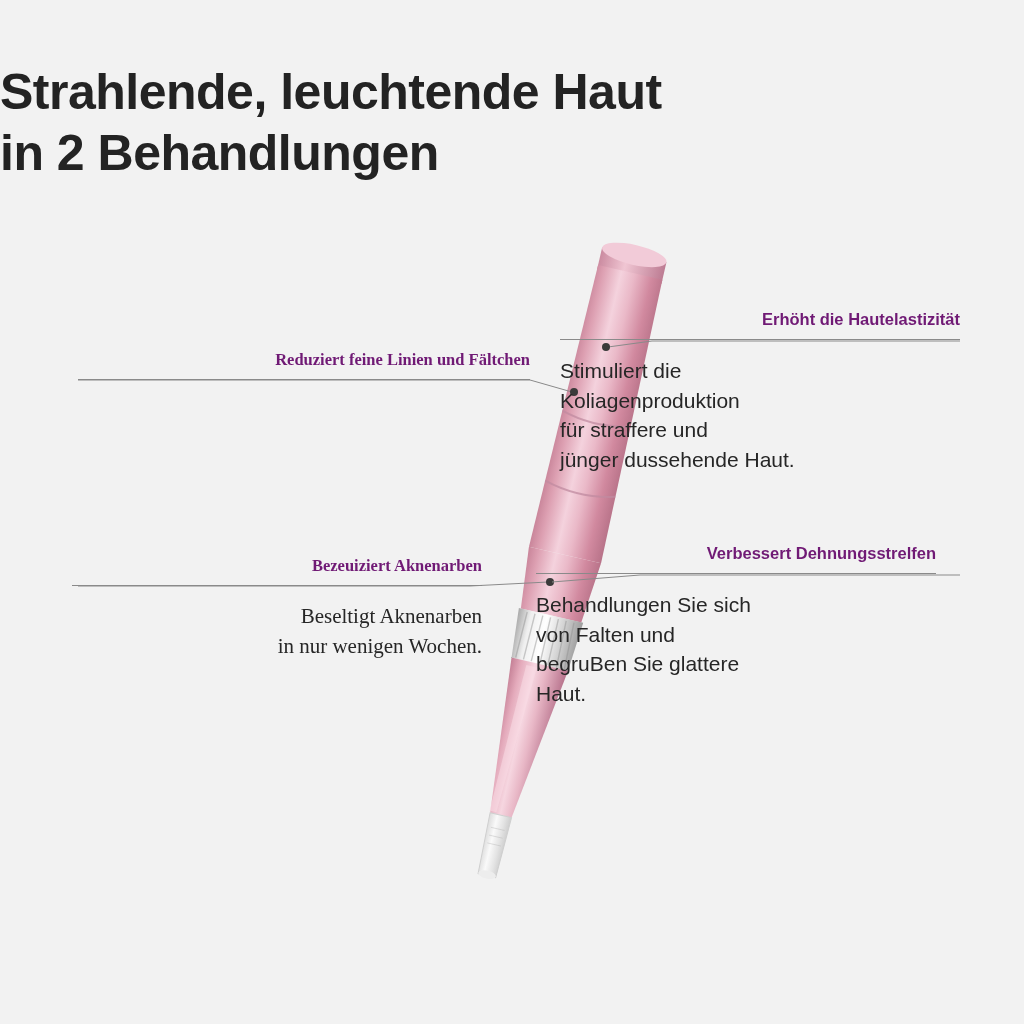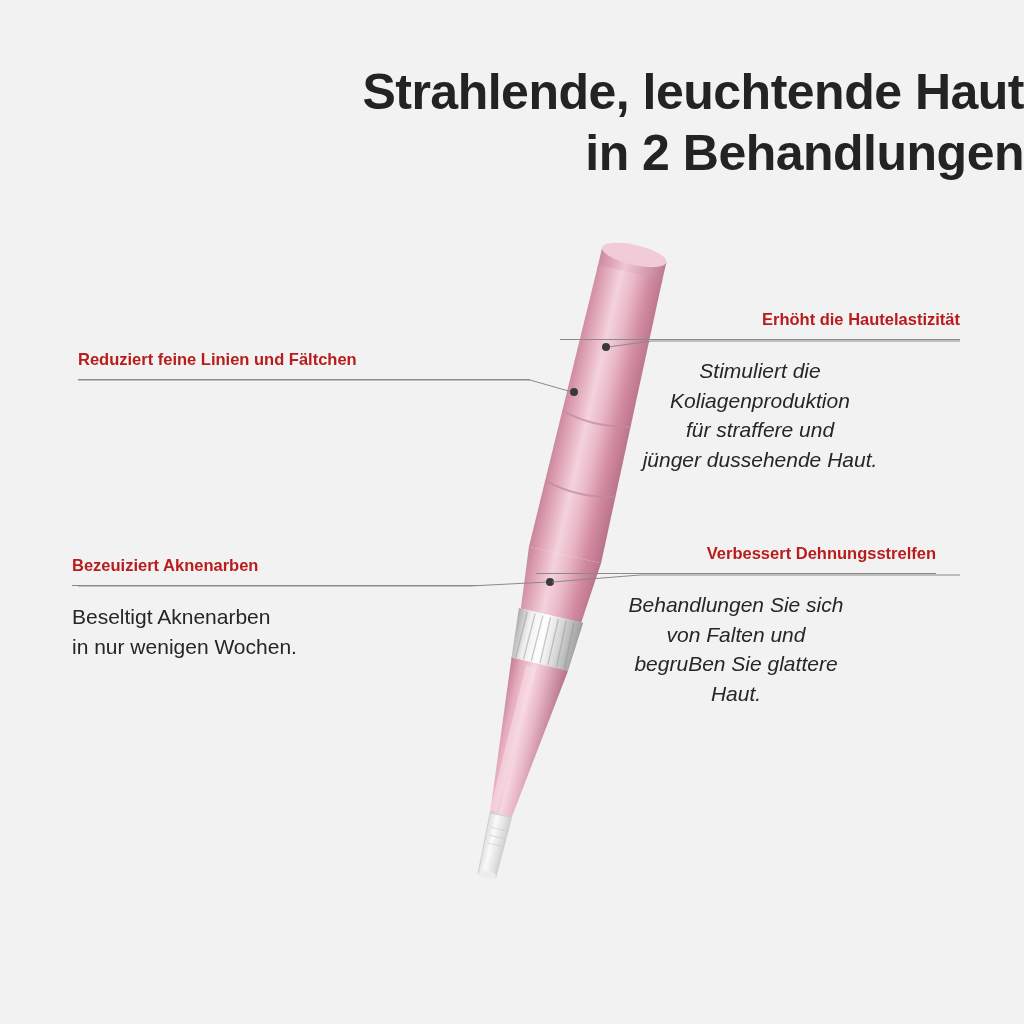--- a/index.html
+++ b/index.html
@@ -20,21 +20,21 @@
     height: 1024px;
     background: #f2f2f2;
   }
 
   
   .title-block {
     position: absolute;
     top: 62px;
     left: 0;
     width: 1024px;
-    text-align: right;
+    text-align: left;
   }
   .title-line {
     font-size: 50px;
     font-weight: 700;
     letter-spacing: -0.5px;
     line-height: 1.22;
     color: #232323;
   }
 
   
@@ -46,46 +46,46 @@
     height: 660px;
   }
 
   
   .callout {
     position: absolute;
   }
   .callout .heading {
     font-size: 16.5px;
     font-weight: 700;
-    color: #b91c1c;
+    color: #701a75;
     white-space: nowrap;
     line-height: 1.2;
   }
   .callout .rule {
     height: 1px;
     background: #8a8a8a;
     margin-top: 9px;
     margin-bottom: 16px;
   }
   .callout .body {
     font-size: 21px;
     line-height: 1.42;
     color: #262626;
     font-weight: 400;
   }
   .callout.left .heading,
   .callout.left .body {
-    text-align: left;
+    text-align: right;
+    font-family: Liberation Serif, serif;
   }
   .callout.right .heading {
     text-align: right;
   }
   .callout.right .body {
-    text-align: center;
-    font-style: italic;
+    text-align: left;
   }
 
   
   #callout-lines     { left: 78px;  top: 350px; width: 452px; }
   #callout-acne      { left: 72px;  top: 556px; width: 410px; }
   #callout-elasticity{ left: 560px; top: 310px; width: 400px; }
   #callout-stretch   { left: 536px; top: 544px; width: 400px; }
 
   
   .leaders {

